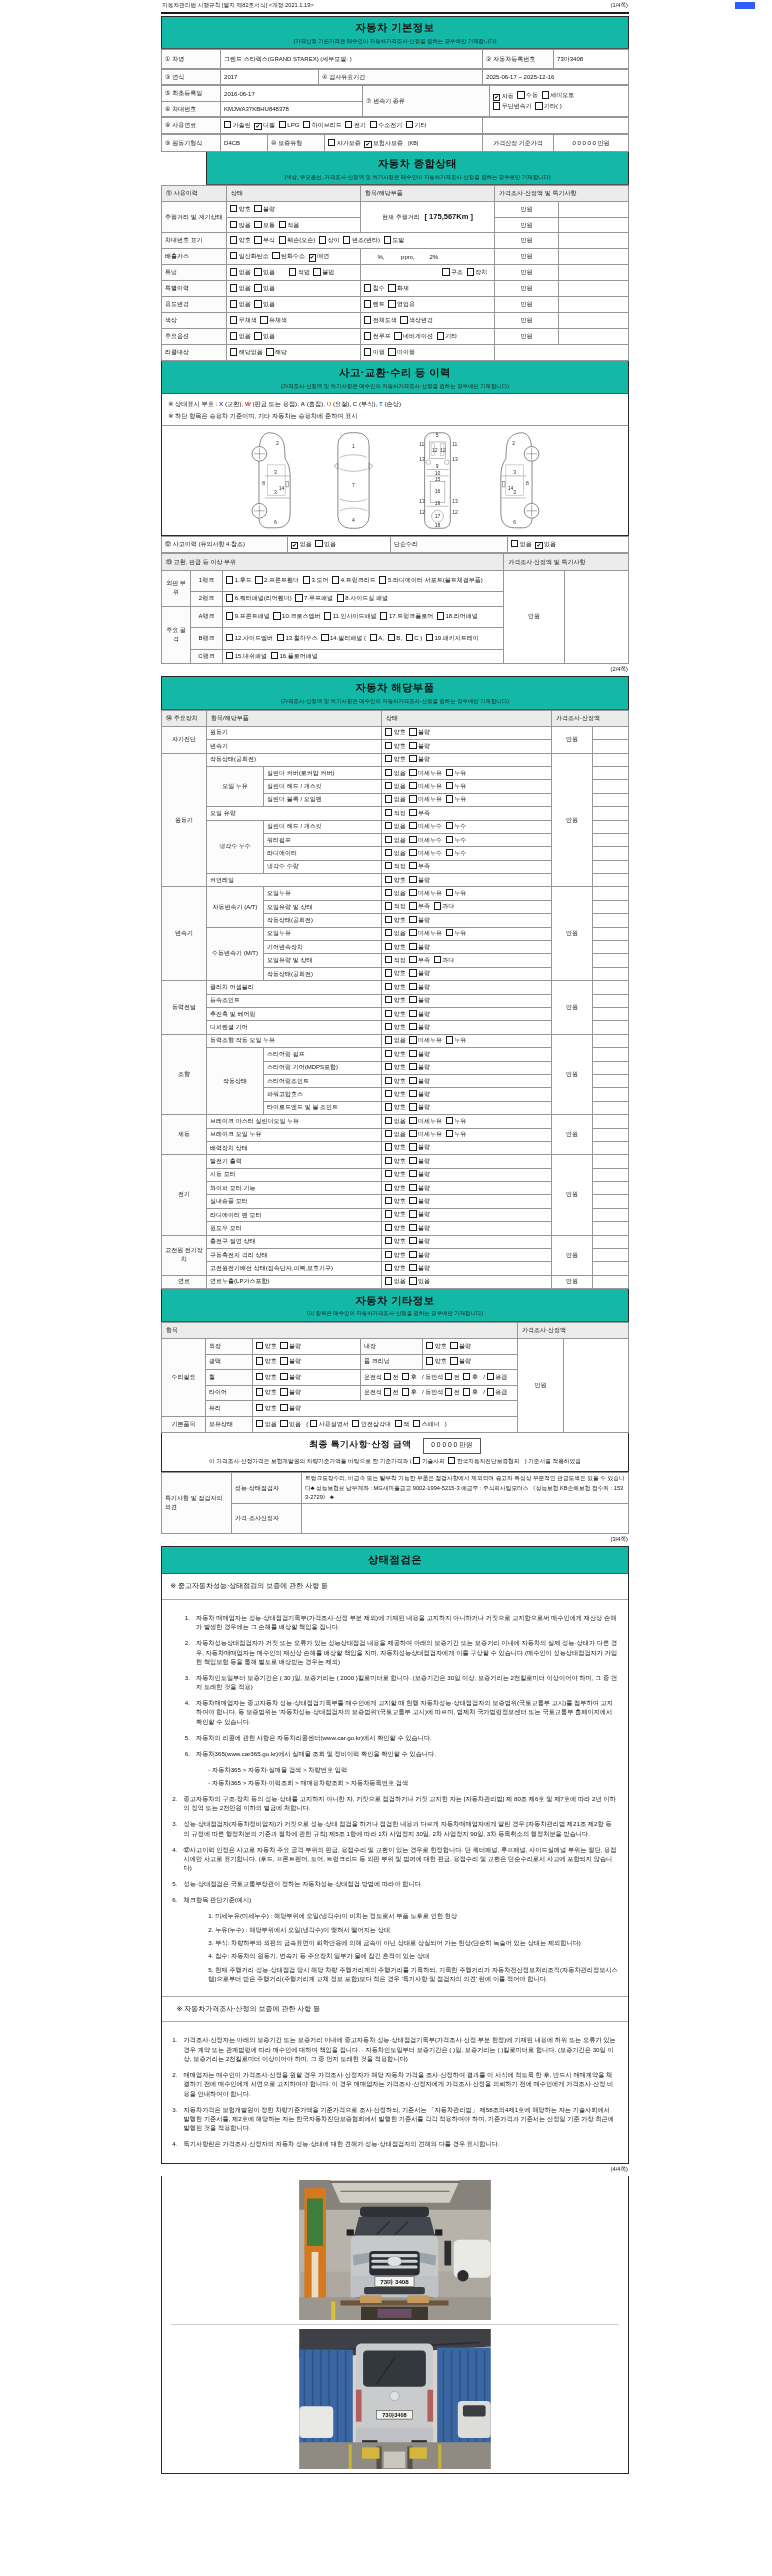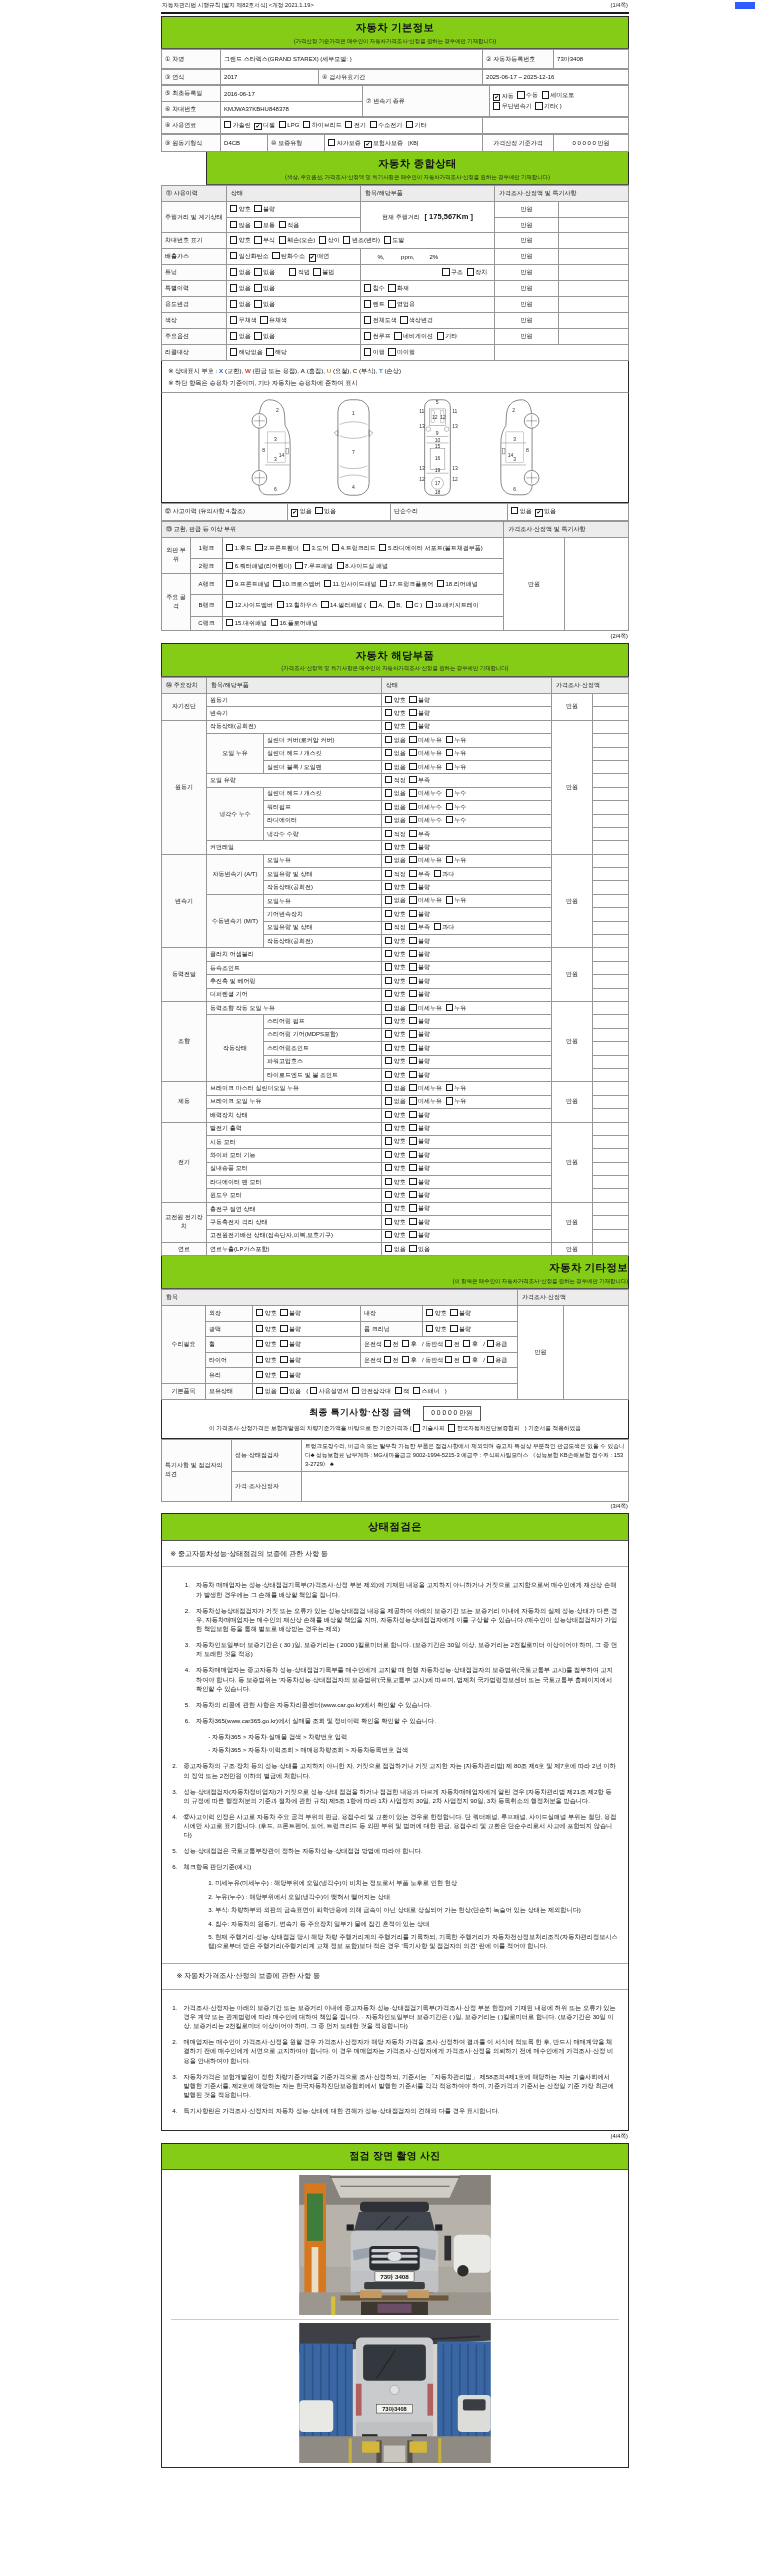--- a/index.html
+++ b/index.html
@@ -7,21 +7,21 @@
        font-family:"Liberation Sans","DejaVu Sans",sans-serif;position:relative;overflow:hidden;}
   .form{position:absolute;left:161px;top:0;width:468px;}
   .meta-row{display:flex;justify-content:space-between;font-size:5.7px;padding:2.1px 1px 1.5px;color:#222;}
   .toprule{height:2.6px;background:#1a1a1a;margin-bottom:1.5px;}
   .corner-box{position:absolute;right:18.5px;top:1.5px;width:19.6px;height:7.2px;background:#2f5bff;}
   .dark{background:#3f444a;color:#fff;text-align:center;padding:6.7px 0 0;}
   .dark .title{font-size:14px;font-weight:bold;letter-spacing:1px;}
   .dark .subtitle{font-size:7.7px;margin-top:3.6px;}
   .dark .dnote{font-size:5.4px;margin-top:2.6px;color:#e3e3e3;}
   .dark .docno{text-align:left;font-size:7px;font-weight:bold;padding:5.2px 5.2px 3.6px;}
-  .sec-head{background:#84cc16;border:1px solid #2a2a2a;border-bottom:0.5px solid #555;text-align:center;padding:4.6px 0 3.6px;font-family:Liberation Serif, serif;}
+  .sec-head{background:#14b8a6;border:1px solid #2a2a2a;border-bottom:0.5px solid #555;text-align:center;padding:4.6px 0 3.6px;}
   .sec-head .t{font-size:10.3px;font-weight:bold;letter-spacing:0.5px;}
   .sec-head .n{font-size:5.4px;margin-top:2.6px;color:#222;}
   .sec-head.only{padding:6.2px 0;}
   table{border-collapse:collapse;width:100%;table-layout:fixed;font-size:6px;}
   td,th{border:0.5px solid #979797;padding:1.5px 3.1px;vertical-align:middle;word-break:break-all;}
   .otb{border:1px solid #2a2a2a;border-top:none;}
   th{background:#ececec;font-weight:normal;text-align:left;padding:3.1px 4.1px;}
   .lbl{background:#fcfcfc;}
   .ctr{text-align:center;}
   .pre{white-space:pre;}
@@ -255,20 +255,24 @@
     </tr>
     <tr style="height:16px">
       <td class="lbl">리콜대상</td>
       <td><span class="cbi"><span class="cb"></span><span>해당없음</span></span><span class="cbi"><span class="cb"></span><span>해당</span></span></td>
       <td><span class="cbi"><span class="cb"></span><span>이행</span></span><span class="cbi"><span class="cb"></span><span>미이행</span></span></td>
       <td colspan="2"></td>
     </tr>
   </tbody>
     </table>
 
+  <div class="sec-head" style="border-top:none;">
+    <div class="t">사고·교환·수리 등 이력</div>
+    <div class="n">(가격조사·산정액 및 특기사항은 매수인이 자동차가격조사·산정을 원하는 경우에만 기재합니다)</div>
+  </div>
   <div class="legend-box">
     <div>
       <span>※ 상태표시 부호 :</span>
       <span><span class="lg-item"><b style="color: rgb(59, 86, 196);">X</b><span> (교환),  </span></span><span class="lg-item"><b style="color: rgb(196, 59, 59);">W</b><span> (판금 또는 용접),  </span></span><span class="lg-item"><b style="color: rgb(68, 68, 68);">A</b><span> (흠집),  </span></span><span class="lg-item"><b style="color: rgb(208, 138, 31);">U</b><span> (요철),  </span></span><span class="lg-item"><b style="color: rgb(138, 90, 42);">C</b><span> (부식),  </span></span><span class="lg-item"><b style="color: rgb(59, 138, 196);">T</b><span> (손상)  </span></span></span>
     </div>
     <div>※ 하단 항목은 승용차 기준이며, 기타 자동차는 승용차에 준하여 표시</div>
   </div>
 
   <div class="diag-box">
     <svg width="61" height="101" viewBox="0 0 120 220">
@@ -663,21 +667,21 @@
         <tr class="dh">
           <td class="c-dev" rowspan="1">연료</td>
           <td class="c-item" colspan="2">연료누출(LP가스포함)</td>
           <td class="c-state"><span class="cbi"><span class="cb"></span><span>없음</span></span><span class="cbi"><span class="cb"></span><span>있음</span></span></td>
           <td class="c-price" rowspan="1">만원</td>
           <td class="c-extra"></td>
         </tr>
       </tbody>
   </table>
 
-  <div class="sec-head" style="border-top:none;text-align:right;">
+  <div class="sec-head" style="border-top:none;">
     <div class="t">자동차 기타정보</div>
     <div class="n">(이 항목은 매수인이 자동차가격조사·산정을 원하는 경우에만 기재합니다)</div>
   </div>
   <table class="otb">
     <colgroup>
         <col style="width:44px">
         <col style="width:47px">
         <col style="width:108px">
         <col style="width:62px">
         <col style="width:95px">
@@ -850,23 +854,20 @@
           <span class="nt-t">자동차가격은 보험개발원이 정한 차량기준가액을 기준가격으로 조사·산정하되, 기준서는 「자동차관리법」 제58조의4제1호에 해당하는 자는 기술사회에서 발행한 기준서를, 제2호에 해당하는 자는 한국자동차진단보증협회에서 발행한 기준서를 각각 적용하여야 하며, 기준가격과 기준서는 산정일 기준 가장 최근에 발행된 것을 적용합니다.</span>
         </div>
         <div class="nt-item">
           <span class="nt-n">4.</span>
           <span class="nt-t">특기사항란은 가격조사·산정자의 자동차 성능·상태에 대한 견해가 성능·상태점검자의 견해와 다를 경우 표시합니다.</span>
         </div>
       </div>
   </div>
   <div class="pm">(4/4쪽)</div>
 
-  <div class="sec-head only photo-head">
-    <div class="t">점검 장면 촬영 사진</div>
-  </div>
   <div class="photo-box">
 
     <svg class="photo-frame" width="192" height="140" viewBox="0 0 372 272">
       <rect width="372" height="272" fill="#aca89f"></rect>
       <rect width="372" height="58" fill="#87837c"></rect>
       <polygon points="60,0 312,0 292,44 80,44" fill="#cfccc3"></polygon>
       <line x1="60" y1="4" x2="312" y2="4" stroke="#55514b" stroke-width="3"></line>
       <line x1="80" y1="22" x2="292" y2="22" stroke="#66625b" stroke-width="2"></line>
       <rect y="58" width="372" height="120" fill="#b7b3ab"></rect>
       <rect x="300" y="116" width="72" height="74" rx="10" fill="#e9e9e5"></rect>

